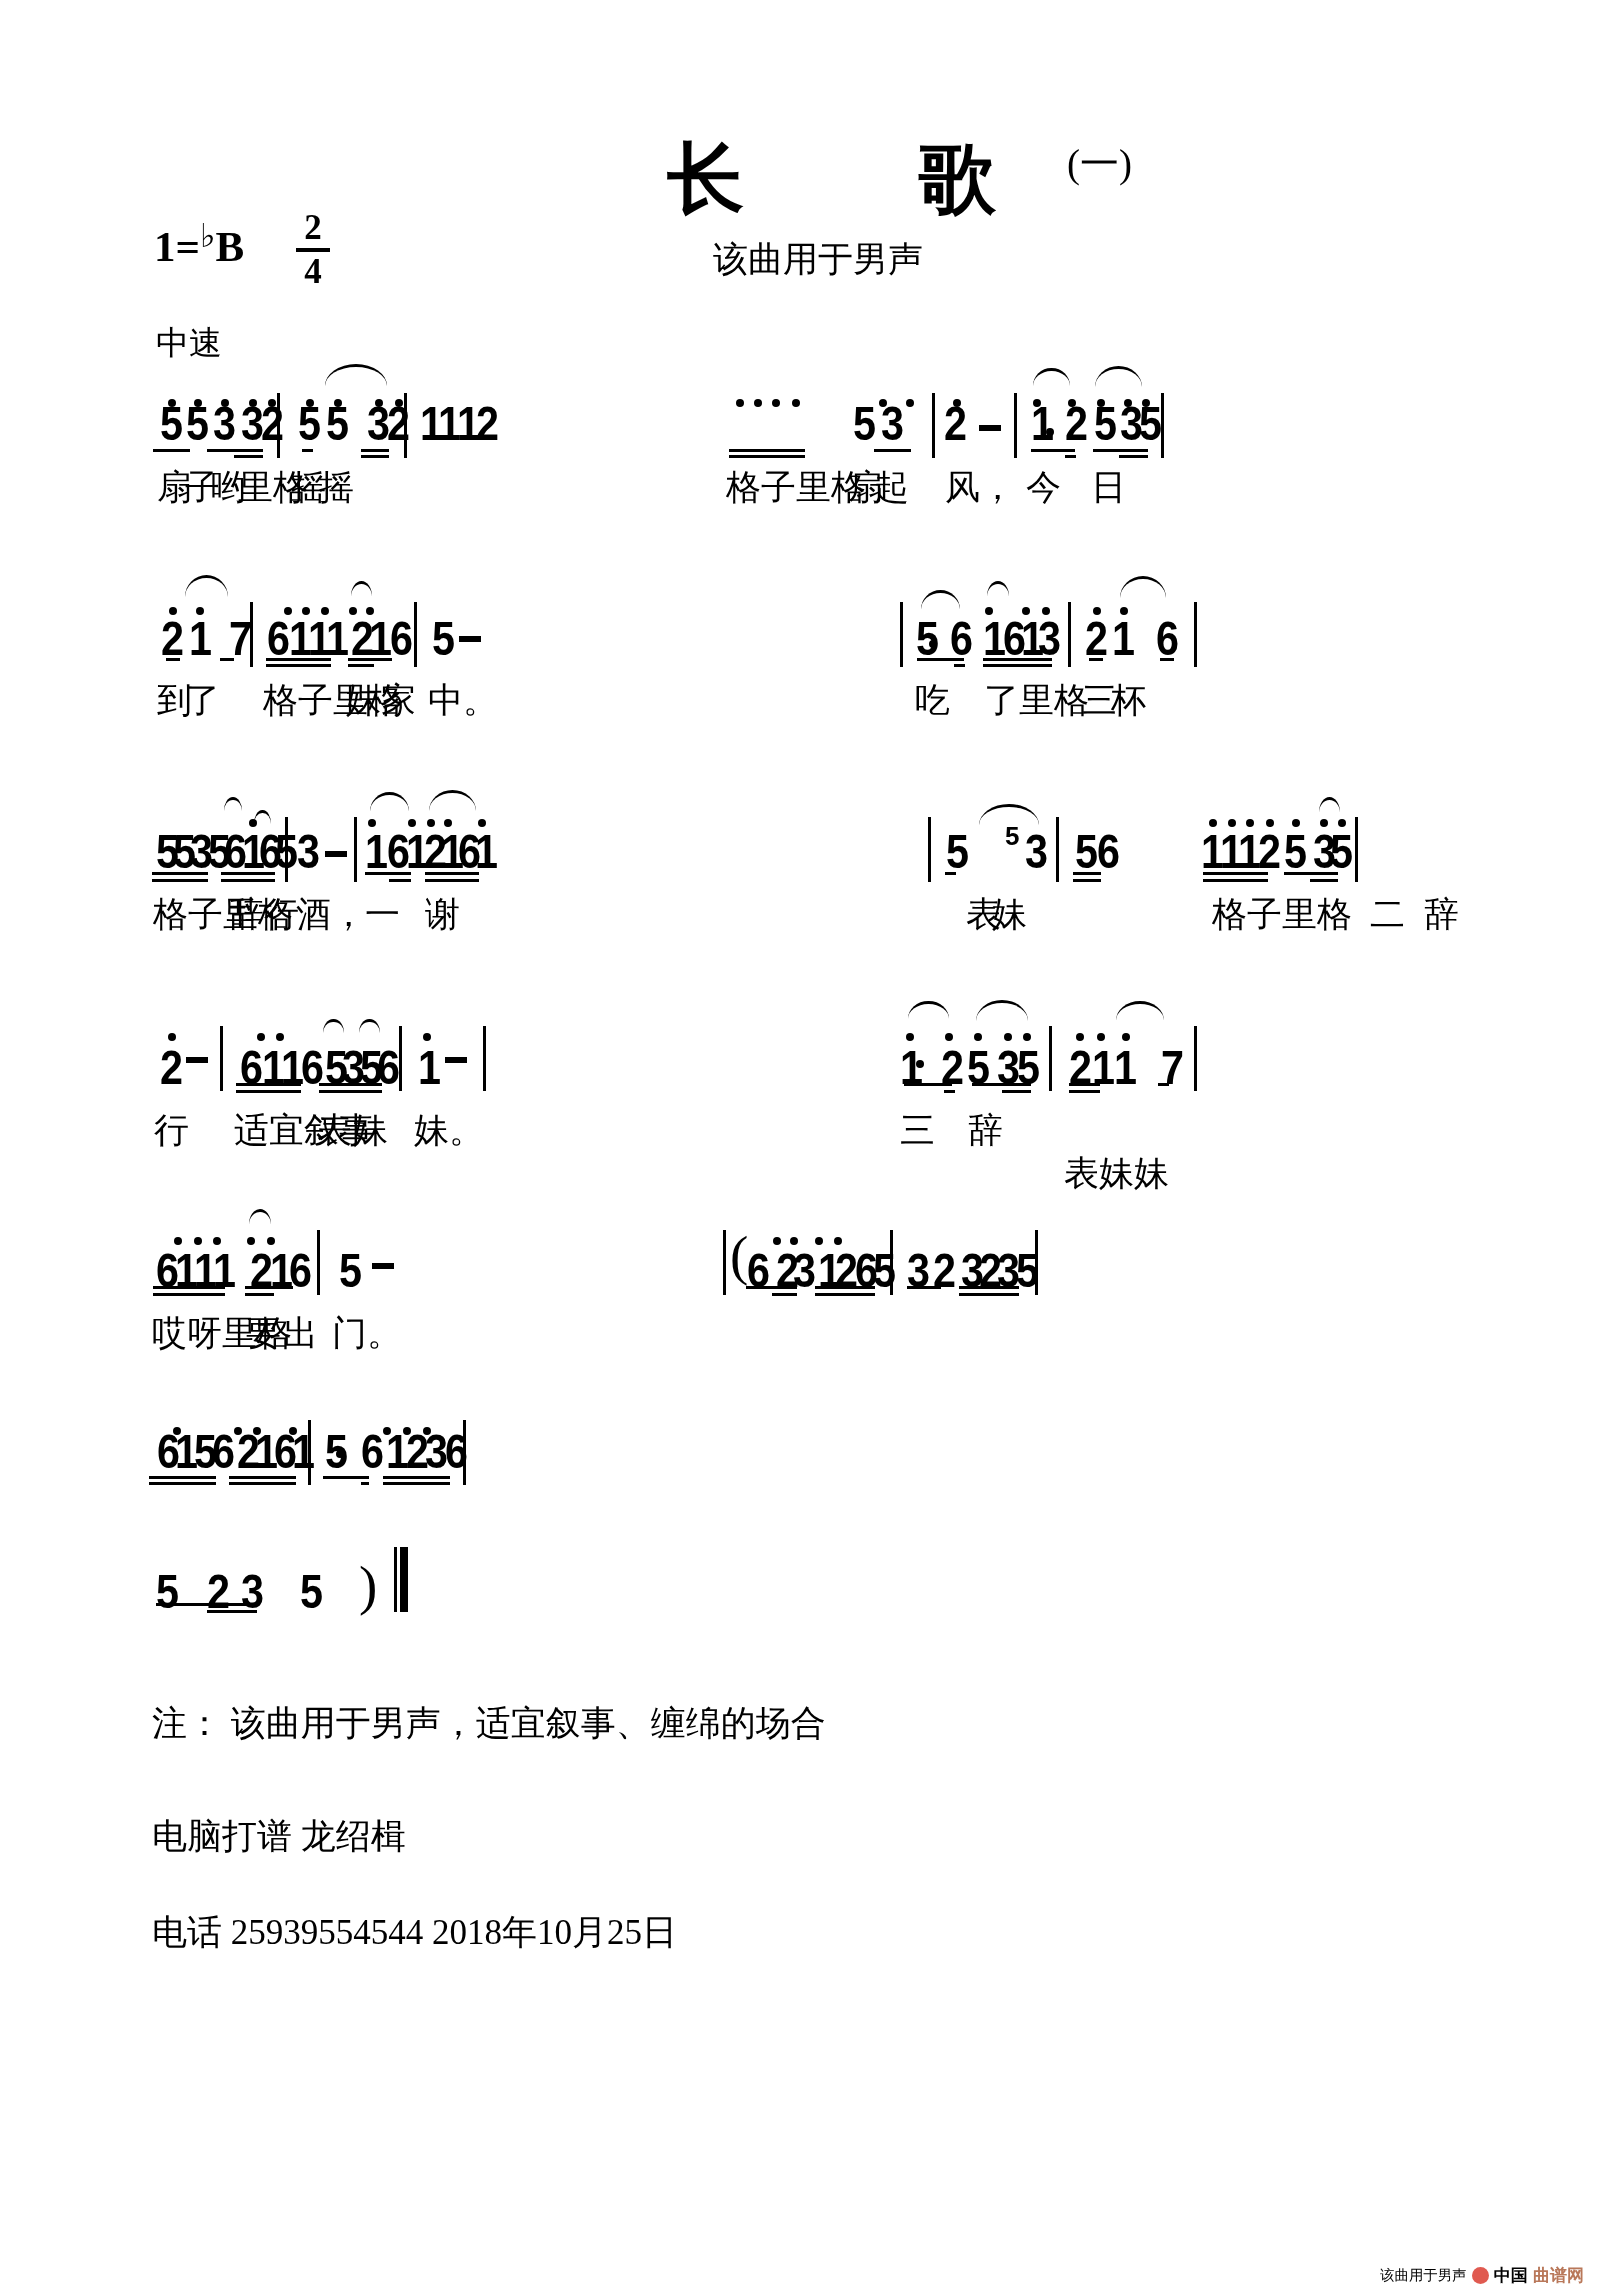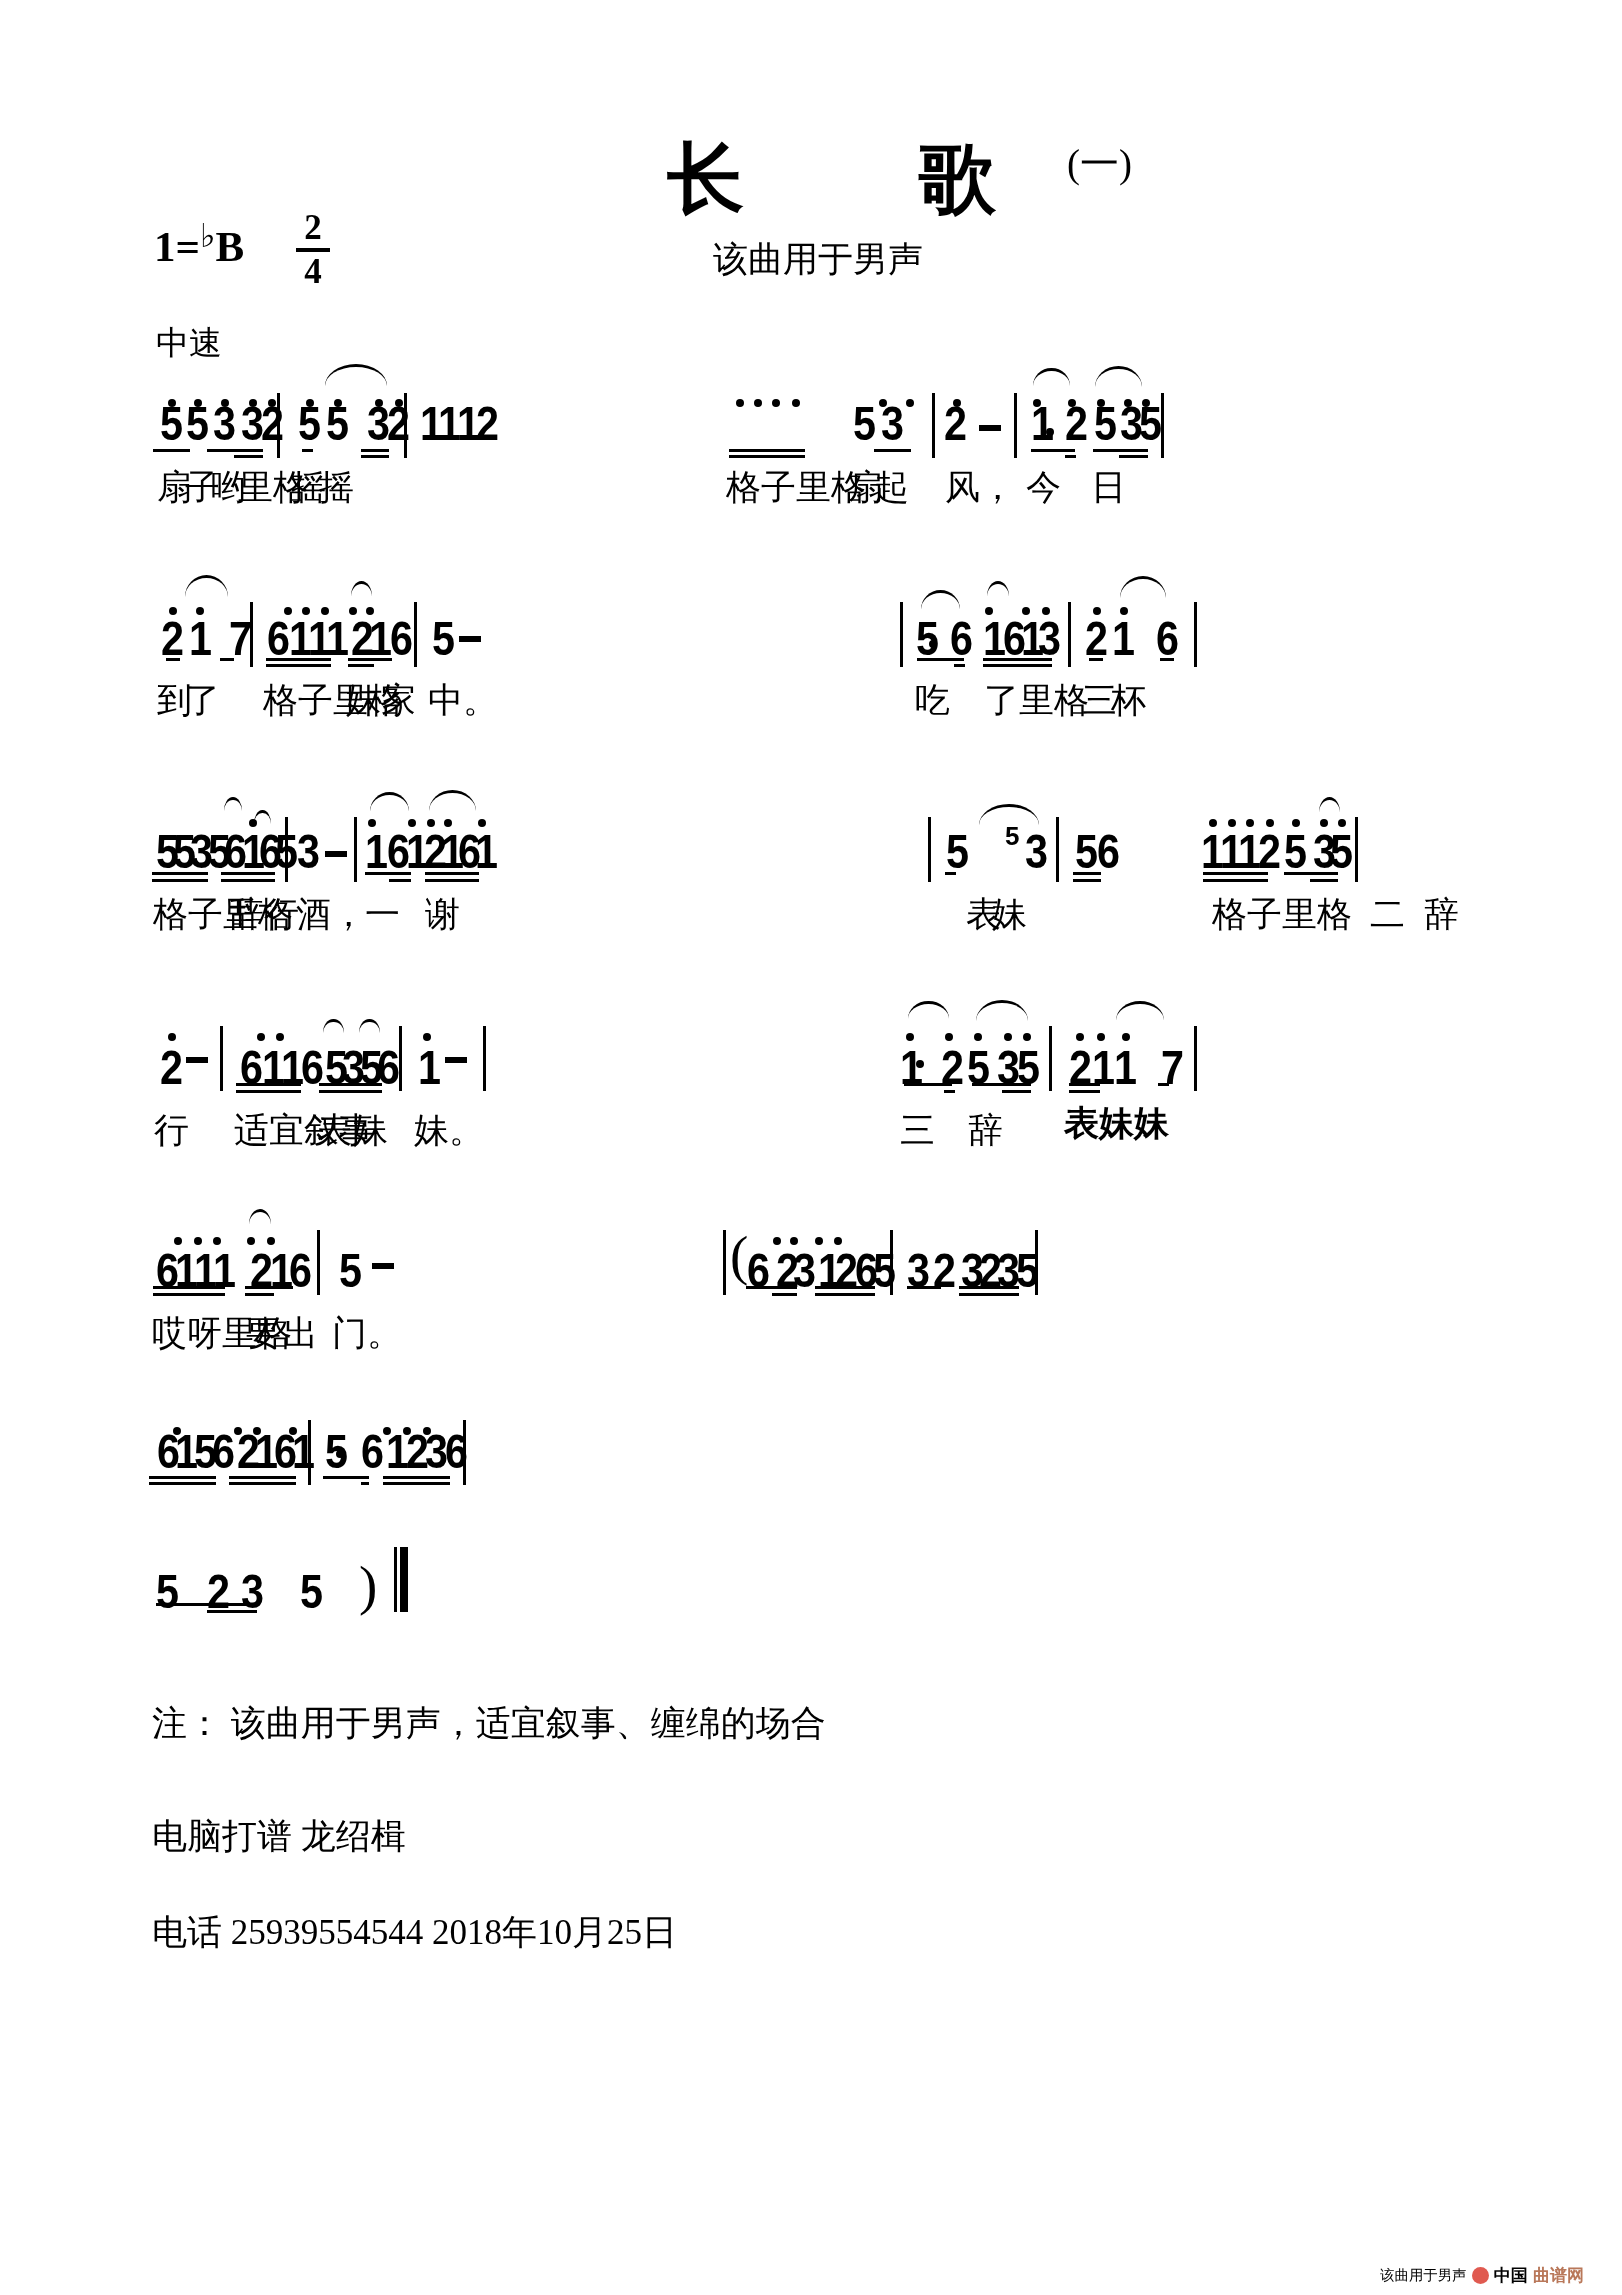--- a/index.html
+++ b/index.html
@@ -363,21 +363,21 @@
   <div class="slur2" style="left:1116px;top:1001px;width:48px;height:19.6px;"></div>
   <div class="bline" style="left:1194px;top:1026px;height:65px;"></div>
 
   <div class="lyric" style="left:154px;top:1111px;">行</div>
   <div class="lyric" style="left:234px;top:1111px;">适宜叙事</div>
   <div class="lyric" style="left:317px;top:1111px;">表</div>
   <div class="lyric" style="left:353px;top:1111px;">妹</div>
   <div class="lyric" style="left:414px;top:1111px;">妹。</div>
   <div class="lyric" style="left:900px;top:1111px;">三</div>
   <div class="lyric" style="left:968px;top:1111px;">辞</div>
-  <div class="lyric" style="left:1064px;top:1104px;font-weight:bold;">表妹妹</div>
+  <div class="lyric" style="left:1064px;top:1154px;">表妹妹</div>
 </div>
 
 <div class="row" style="top:0;">
   <div class="note" style="left:152px;top:1247px;">6</div>
   <div class="note" style="left:171px;top:1247px;">1</div>
   <div class="note" style="left:190px;top:1247px;">1</div>
   <div class="note" style="left:209px;top:1247px;">1</div>
   <div class="note" style="left:246px;top:1247px;">2</div>
   <div class="note" style="left:266px;top:1247px;">1</div>
   <div class="note" style="left:285px;top:1247px;">6</div>

